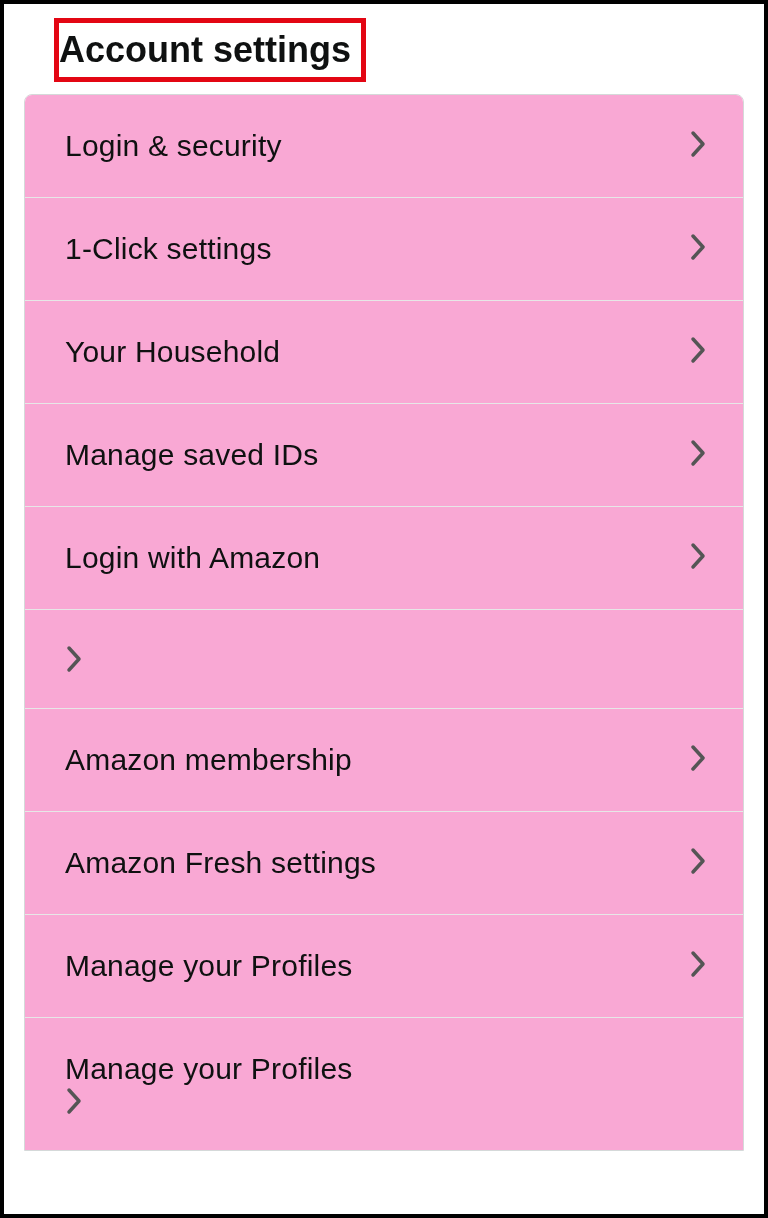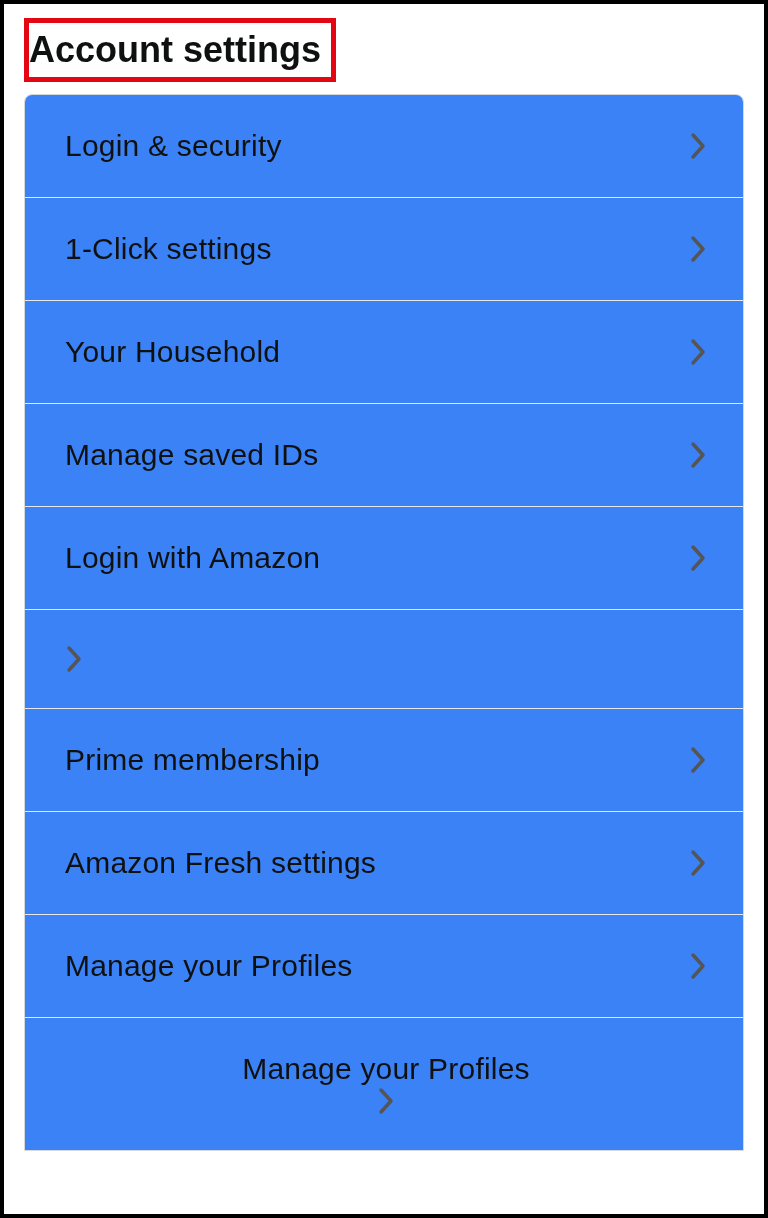--- a/index.html
+++ b/index.html
@@ -19,35 +19,35 @@
       padding: 14px 20px 0 20px;
     }
     .page-title {
       font-size: 36px;
       font-weight: 700;
       color: #0f1111;
       display: inline-block;
       padding: 6px 10px 6px 0;
       border: 5px solid #e30613;
       margin-bottom: 12px;
+      margin-left: 30px;
     }
     .card {
       border: 1px solid #d5d9d9;
       border-radius: 8px 8px 0 0;
       background: #fff;
       overflow: hidden;
     }
     .row {
       display: flex;
-      align-items: center;
       justify-content: space-between;
       padding: 34px 36px 34px 40px;
       border-bottom: 1px solid #e7e7e7;
       cursor: pointer;
-      background: #3b82f6;
+      background: #f9a8d4;
     }
     .row:last-child {
       border-bottom: none;
       flex-direction: column;
     }
     .row-label {
       font-size: 30px;
       color: #0f1111;
       font-weight: 400;
       letter-spacing: 0.2px;
@@ -106,21 +106,21 @@
         </svg>
     </div>
 
     <div class="row">
       <svg class="chev" viewBox="0 0 18 30">
           <polyline points="4,4 14,15 4,26"></polyline>
         </svg>
     </div>
 
     <div class="row">
-      <span class="row-label">Prime membership</span>
+      <span class="row-label">Amazon membership</span>
       <svg class="chev" viewBox="0 0 18 30">
           <polyline points="4,4 14,15 4,26"></polyline>
         </svg>
     </div>
 
     <div class="row">
       <span class="row-label">Amazon Fresh settings</span>
       <svg class="chev" viewBox="0 0 18 30">
           <polyline points="4,4 14,15 4,26"></polyline>
         </svg>

